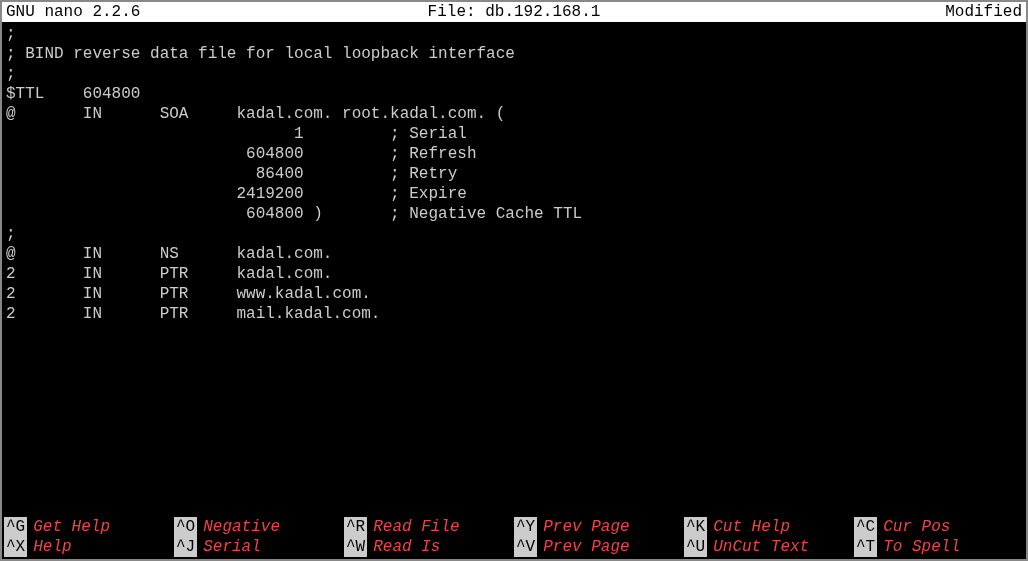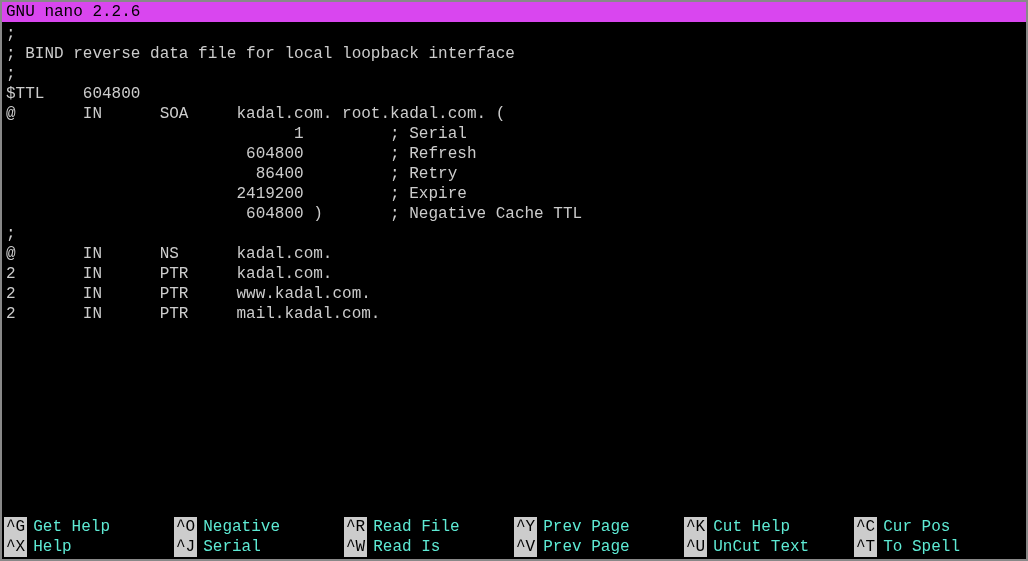--- a/index.html
+++ b/index.html
@@ -13,21 +13,21 @@
       font-family: 'Courier New', monospace;
       font-size: 16px;
       line-height: 1.25;
       width: 1028px;
       height: 561px;
       overflow: hidden;
       position: relative;
       border: 2px solid #888;
     }
     .header {
-      background: #d946ef;
+      background: #ffffff;
       color: #000;
       display: flex;
       width: 100%;
       height: 20px;
       padding: 0 4px;
     }
     .header-left {
       flex: 1;
       text-align: left;
     }
@@ -65,28 +65,31 @@
       overflow: hidden;
     }
     .key {
       background: #ccc;
       color: #000;
       padding: 0 2px;
       margin-right: 6px;
       font-weight: normal;
     }
     .label {
-      color: #5eead4;
+      color: #ef4444;
+      font-style: italic;
     }
   </style>
 </head>
 <body>
 
 <div class="header">
   <div class="header-left">  GNU nano 2.2.6</div>
+  <div class="header-center">File: db.192.168.1</div>
+  <div class="header-right">Modified </div>
 </div>
 
 <div class="editor">;
 ; BIND reverse data file for local loopback interface
 ;
 $TTL    604800
 @       IN      SOA     kadal.com. root.kadal.com. (
                               1         ; Serial
                          604800         ; Refresh
                           86400         ; Retry

